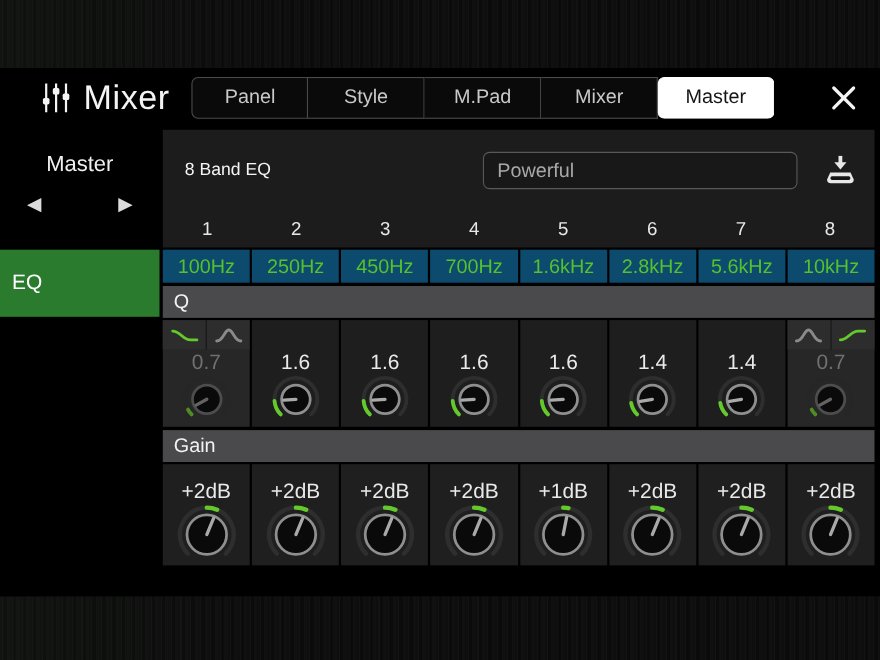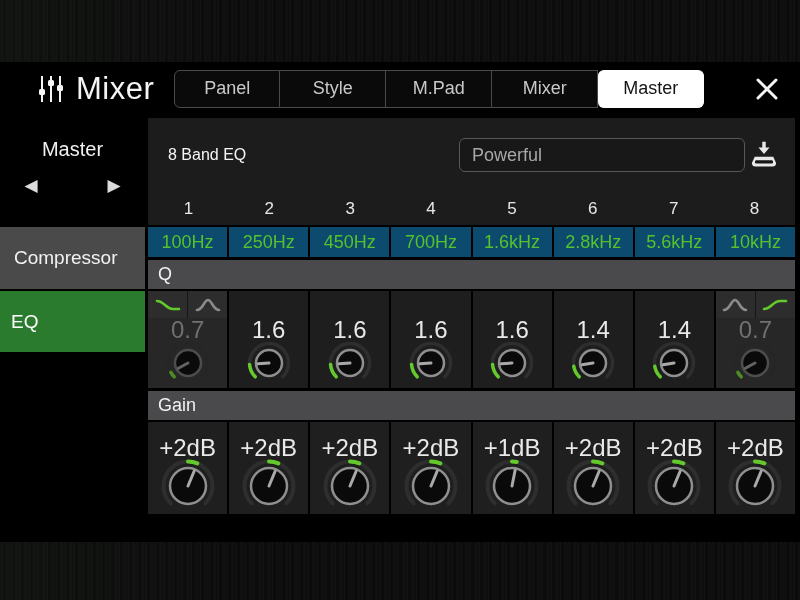--- a/index.html
+++ b/index.html
@@ -36,36 +36,36 @@
             background:#4a4a4a;color:#f2f2f2;font-size:19px;text-align:left;flex:none;}
   .side-btn.active{background:#2b7b2f;color:#ffffff;height:61px;padding-left:11px;}
 
   
   .content{flex:1;display:flex;flex-direction:column;margin-right:5px;min-width:0;}
   .eq-top{background:#1c1c1c;height:107px;margin-bottom:2px;flex:none;}
   .eq-header{height:74px;display:flex;align-items:center;}
   .eq-title{color:#f5f5f5;font-size:16px;margin-left:20px;font-weight:400;}
   .preset-box{margin-left:auto;width:272px;height:32px;border:1.5px solid #585858;border-radius:6px;
               background:#181818;color:#a8a8a8;font-size:18px;display:flex;align-items:center;
-              padding-left:12px;margin-right:4px;}
+              padding-left:12px;margin-right:24px;}
   .save-btn{margin-right:16px;display:flex;align-items:center;}
   .numbers-row{height:33px;display:grid;grid-template-columns:repeat(8,1fr);}
   .num-cell{display:flex;align-items:center;justify-content:center;color:#e8e8e8;font-size:17px;}
 
   .bar{height:29px;background:#4a4a4c;margin-bottom:2px;display:flex;align-items:center;
        padding-left:10px;color:#f2f2f2;font-size:18px;flex:none;}
   .freq-row{height:30px;display:grid;grid-template-columns:repeat(8,1fr);gap:2px;margin-bottom:3px;flex:none;}
   .freq-cell{background:#0c4a6e;display:flex;align-items:center;justify-content:center;
              color:#55c22d;font-size:18px;}
   .q-row{height:97px;display:grid;grid-template-columns:repeat(8,1fr);gap:2px;margin-bottom:3px;flex:none;}
   .q-cell{background:#1e1e1e;position:relative;display:flex;flex-direction:column;align-items:center;padding-top:28px;box-sizing:border-box;}
   .q-cell.edge{background:#272727;}
   .icon-row{position:absolute;top:0;left:0;right:0;height:27px;display:flex;gap:1px;background:#161616;}
   .ficon{flex:1;background:#2d2d2d;display:flex;align-items:center;justify-content:center;}
-  .kval{font-size:24px;color:#e9e9e9;line-height:21px;}
+  .kval{font-size:19px;color:#e9e9e9;line-height:21px;}
   .q-cell.edge .kval{color:#707070;}
   .gain-row{height:87px;display:grid;grid-template-columns:repeat(8,1fr);gap:2px;flex:none;}
   .gain-cell{background:#1f1f1f;display:flex;flex-direction:column;align-items:center;padding-top:15px;box-sizing:border-box;}
 </style>
 </head>
 <body>
 
 <div class="page">
   <div class="dialog">
 
@@ -98,21 +98,20 @@
 
     <div class="dialog-body">
       <aside class="sidebar">
         <div class="selector">
           <div class="selector-label">Master</div>
           <div class="selector-arrows">
             <button class="arrow-btn">◀</button>
             <button class="arrow-btn">▶</button>
           </div>
         </div>
-        <button class="side-btn">Compressor</button>
         <button class="side-btn active">EQ</button>
       </aside>
 
       <main class="content">
         <div class="eq-top">
           <div class="eq-header">
             <h2 class="eq-title">8 Band EQ</h2>
             <div class="preset-box">Powerful</div>
             <button class="save-btn">
               <svg width="30" height="30" viewBox="0 0 26 26">

